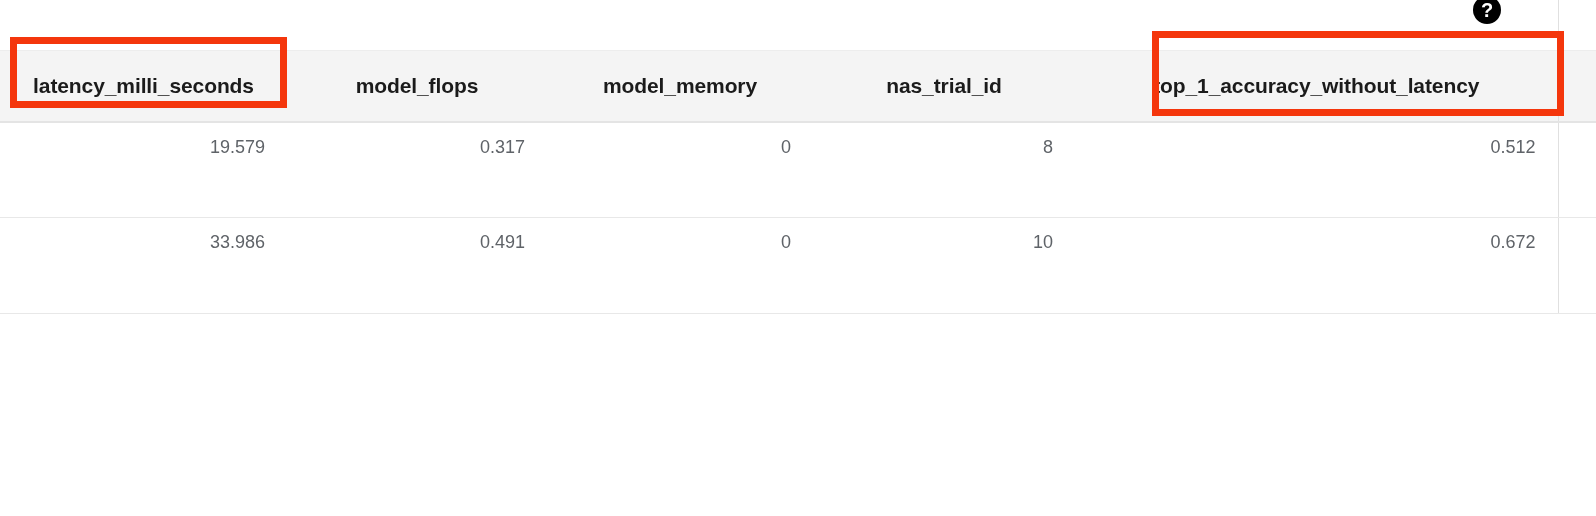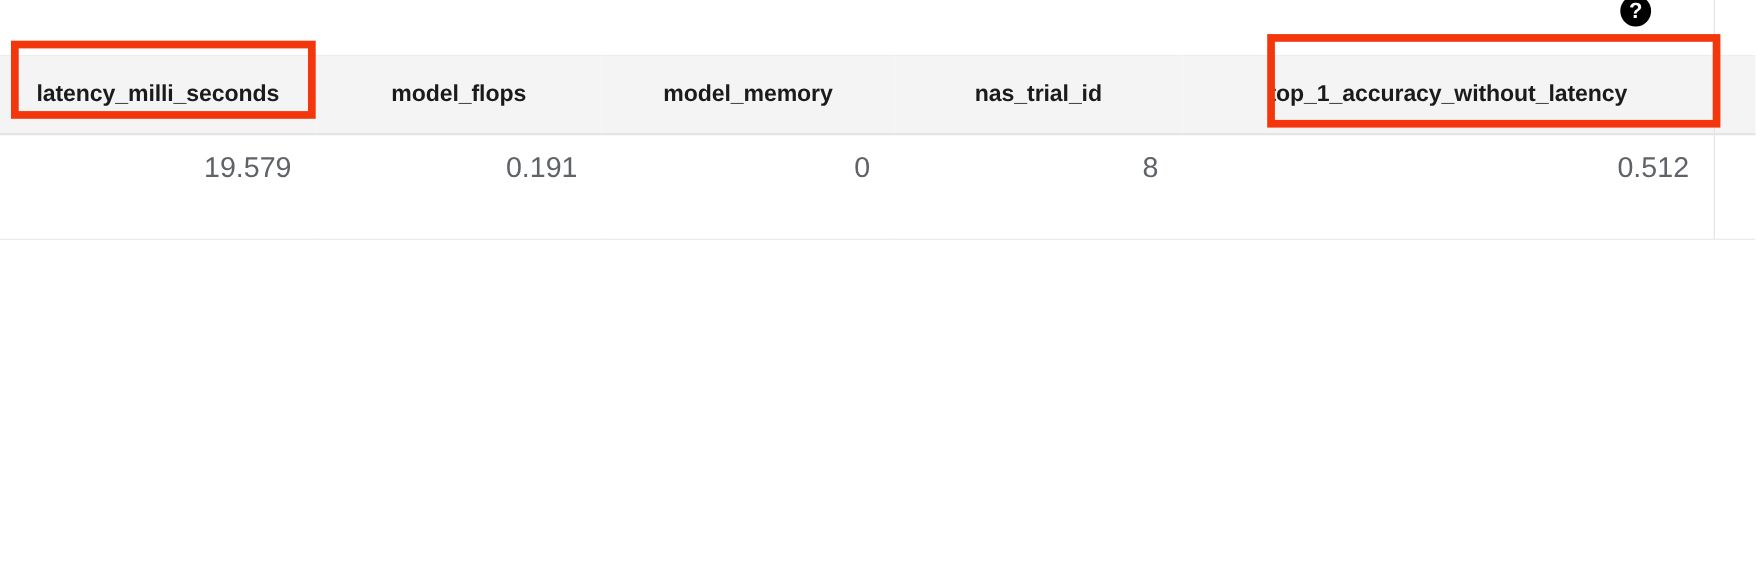--- a/index.html
+++ b/index.html
@@ -70,21 +70,21 @@
     text-align: center;
     padding: 0 14px;
     white-space: nowrap;
     letter-spacing: -0.1px;
     cursor: pointer;
   }
   table.grid tbody td {
     height: 96px;
     vertical-align: top;
     padding: 14px 22px 0 22px;
-    font-size: 26px;
+    font-size: 18px;
     color: #5f6368;
     text-align: right;
     border-bottom: 1px solid #e8e8e8;
     background: #ffffff;
     white-space: nowrap;
   }
   table.grid tbody tr:last-child td { border-bottom: 1px solid #e8e8e8; }
 
   
   th.spacer, td.spacer {
@@ -145,24 +145,32 @@
           <th>model_flops</th>
           <th>model_memory</th>
           <th>nas_trial_id</th>
           <th>top_1_accuracy_without_latency</th>
           <th class="spacer"></th>
         </tr>
     </thead>
     <tbody id="table-body">
         <tr>
           <td>19.579</td>
-          <td>0.191</td>
+          <td>0.317</td>
           <td>0</td>
           <td>8</td>
           <td>0.512</td>
+          <td class="spacer"></td>
+        </tr>
+        <tr>
+          <td>33.986</td>
+          <td>0.491</td>
+          <td>0</td>
+          <td>10</td>
+          <td>0.672</td>
           <td class="spacer"></td>
         </tr>
       </tbody>
   </table>
 </div>
 
 <div class="annot annot-latency"></div>
 <div class="annot annot-top1"></div>
 
 </body></html>

